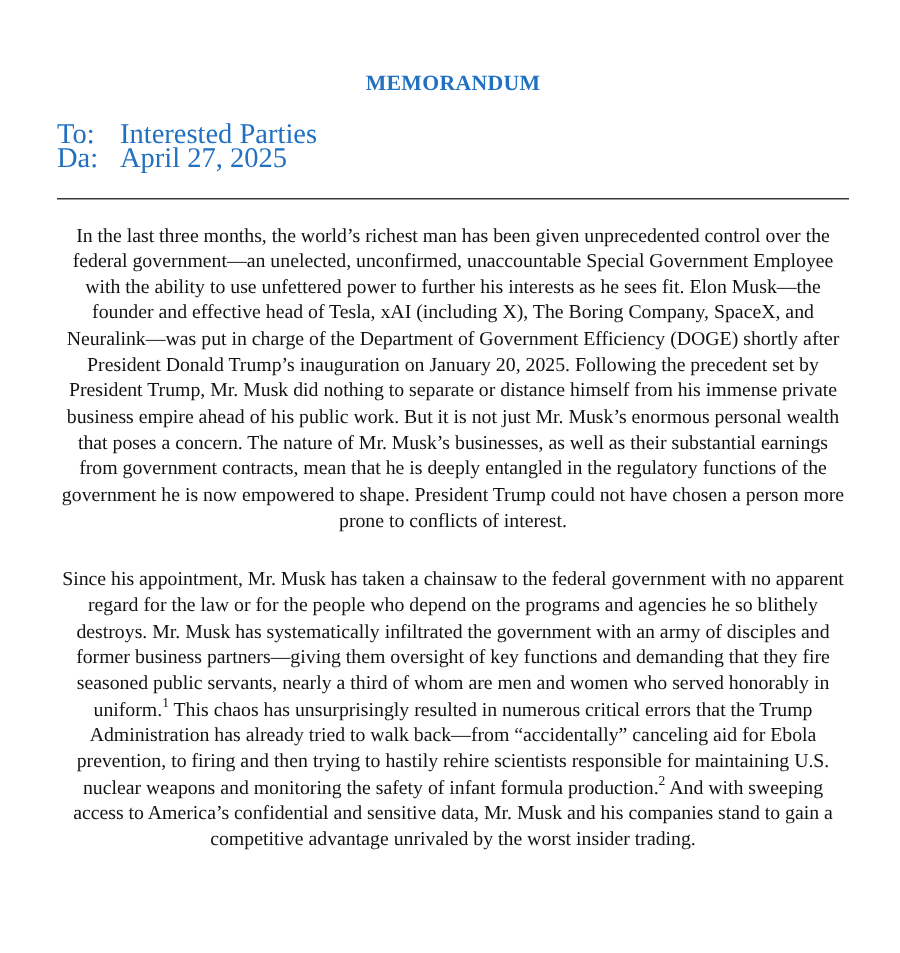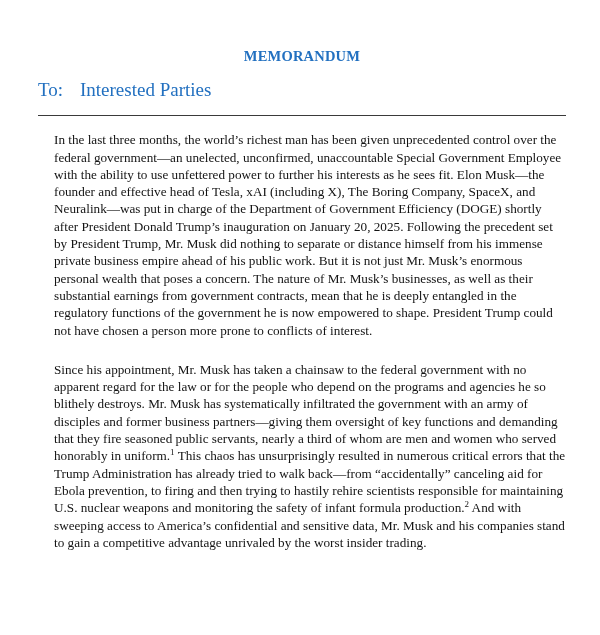--- a/index.html
+++ b/index.html
@@ -21,34 +21,38 @@
     font-weight: bold;
     color: var(--accent);
     letter-spacing: 0.2px;
   }
   .memo-header { color: var(--accent); font-size: 19px; line-height: 16.3px; }
   .header-row { display: flex; }
   .header-label { width: 42px; flex: 0 0 42px; }
   .header-value { flex: 1; }
   .memo-rule { border: none; border-top: 1.4px solid var(--rule); margin: 17px 0 0 0; }
   .memo-body { margin-top: 15px; font-size: 13.2px; line-height: 17.3px; text-align: left; }
-  .memo-paragraph { margin: 0 0 22px 16px; }
+  .memo-paragraph { margin: 0 0 22px 0; text-align: center; }
   .memo-paragraph sup { font-size: 9px; line-height: 0; }
 </style>
 </head>
 <body>
 
 <div class="page">
   <h1 class="memo-title">MEMORANDUM</h1>
 
   <div class="memo-header" id="header-fields">
       <div class="header-row">
         <span class="header-label">To:</span>
         <span class="header-value">Interested Parties</span>
       </div>
+      <div class="header-row">
+        <span class="header-label">Da:</span>
+        <span class="header-value">April 27, 2025</span>
+      </div>
     </div>
 
   <hr class="memo-rule">
 
   <div class="memo-body" id="memo-body">
       <p class="memo-paragraph">In the last three months, the world’s richest man has been given unprecedented control over the federal government—an unelected, unconfirmed, unaccountable Special Government Employee with the ability to use unfettered power to further his interests as he sees fit. Elon Musk—the founder and effective head of Tesla, xAI (including X), The Boring Company, SpaceX, and Neuralink—was put in charge of the Department of Government Efficiency (DOGE) shortly after President Donald Trump’s inauguration on January 20, 2025. Following the precedent set by President Trump, Mr. Musk did nothing to separate or distance himself from his immense private business empire ahead of his public work. But it is not just Mr. Musk’s enormous personal wealth that poses a concern. The nature of Mr. Musk’s businesses, as well as their substantial earnings from government contracts, mean that he is deeply entangled in the regulatory functions of the government he is now empowered to shape. President Trump could not have chosen a person more prone to conflicts of interest.</p>
       <p class="memo-paragraph">Since his appointment, Mr. Musk has taken a chainsaw to the federal government with no apparent regard for the law or for the people who depend on the programs and agencies he so blithely destroys. Mr. Musk has systematically infiltrated the government with an army of disciples and former business partners—giving them oversight of key functions and demanding that they fire seasoned public servants, nearly a third of whom are men and women who served honorably in uniform.<sup>1</sup> This chaos has unsurprisingly resulted in numerous critical errors that the Trump Administration has already tried to walk back—from “accidentally” canceling aid for Ebola prevention, to firing and then trying to hastily rehire scientists responsible for maintaining U.S. nuclear weapons and monitoring the safety of infant formula production.<sup>2</sup> And with sweeping access to America’s confidential and sensitive data, Mr. Musk and his companies stand to gain a competitive advantage unrivaled by the worst insider trading.</p>
     </div>
 </div>
 

